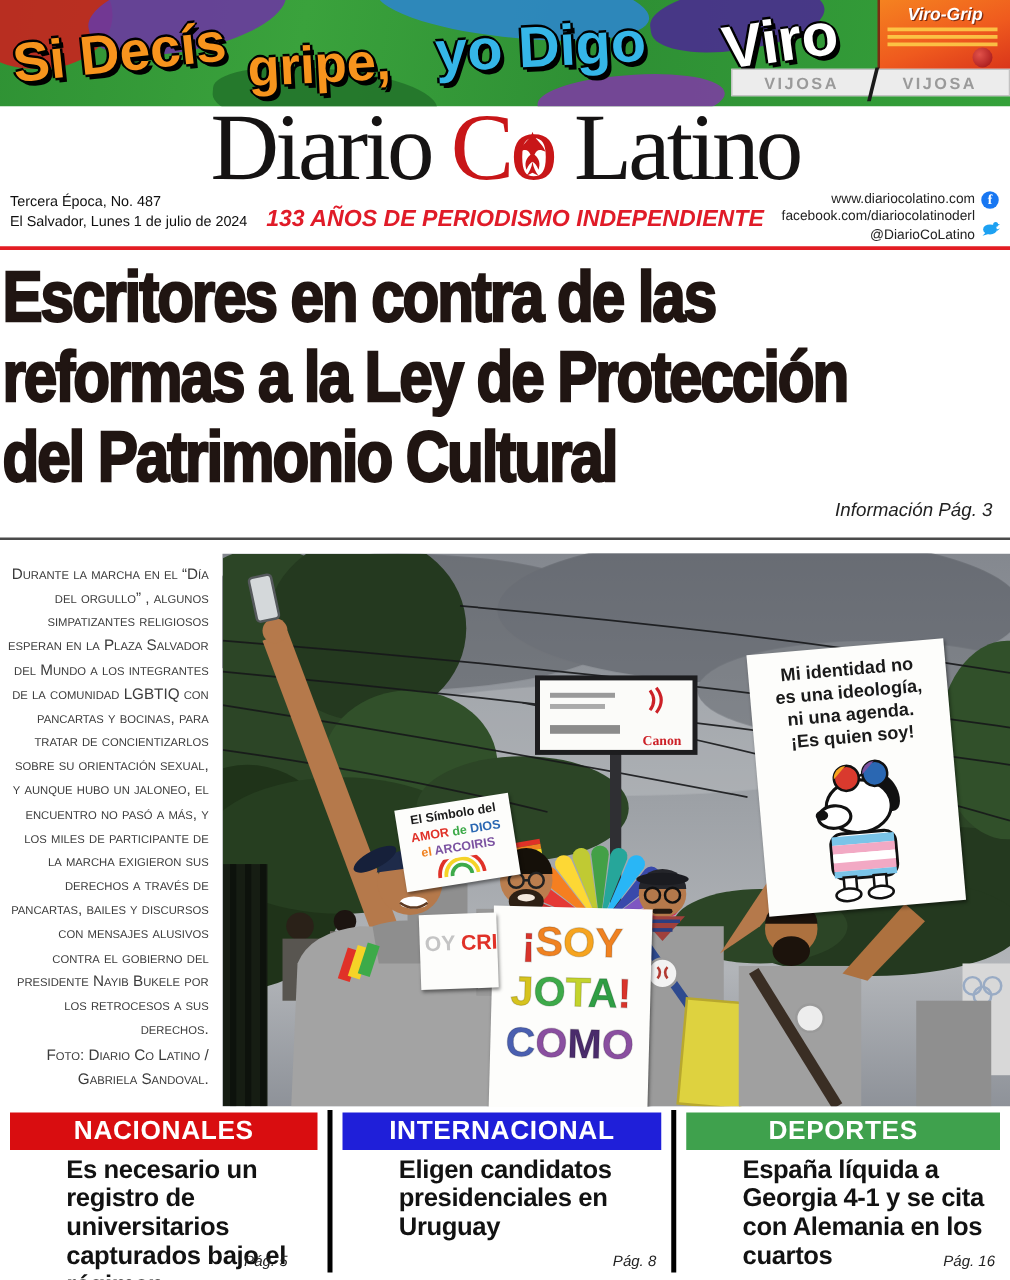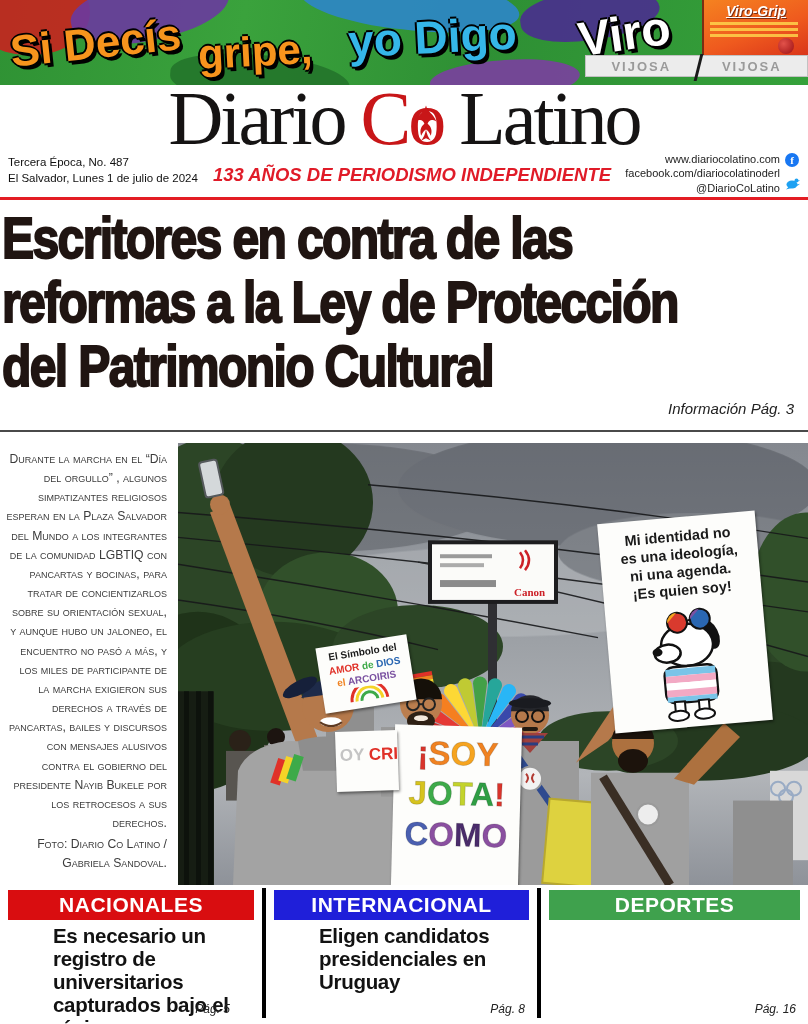--- a/index.html
+++ b/index.html
@@ -23,21 +23,21 @@
     text-shadow:-2px 0 #000, 2px 0 #000, 0 -2px #000, 0 2px #000, 3px 4px 0 #000;
     font-family:"Liberation Sans", sans-serif; }
   .graf.g1 { left:10px;  top:18px; font-size:44px; transform:rotate(-6deg); }
   .graf.g2 { left:198px; top:28px; font-size:42px; transform:rotate(-3deg); }
   .graf.g3 { left:348px; top:10px; font-size:46px; transform:rotate(-3deg); }
   .graf.g4 { left:578px; top:6px;  font-size:48px; transform:rotate(-8deg); }
   .product { position:absolute; right:0; top:0; width:106px; height:58px;
     background:linear-gradient(160deg,#f58220 0%, #ef5a1e 55%, #d8331a 100%);
     border-left:2px solid #7c2d12; }
   .product .pname { display:block; text-align:center; color:#fff; font-weight:bold;
-    font-style:italic; font-size:14px; padding-top:3px; text-shadow:1px 1px 0 #7c2d12;text-decoration:underline; }
+    font-style:italic; font-size:14px; padding-top:3px; text-shadow:1px 1px 0 #7c2d12; }
   .product .pline { height:3px; background:#ffd94d; margin:3px 10px 0 6px; opacity:.8; }
   .product .pill { position:absolute; right:14px; bottom:4px; width:16px; height:16px;
     border-radius:50%; background:radial-gradient(circle at 35% 35%, #e2524a, #9c0f12); }
   .vijosa { position:absolute; left:585px; top:55px; width:223px; height:22px;
     background:#ececec; border:1px solid #c2c2c2; display:flex; }
   .vijosa span { flex:1; text-align:center; color:#9a9a9a; font-weight:bold;
     font-size:13px; letter-spacing:2px; line-height:21px; }
   .vijosa .vdiv { position:absolute; left:50%; top:-2px; width:3px; height:27px;
     background:#1a1a1a; transform:skewX(-14deg); }
   
@@ -388,17 +388,18 @@
     </div>
     <div class="vdivider" style="left:262px;"></div>
     <div class="col" style="left:266px; width:271px;">
       <div class="bar" style="background: rgb(31, 31, 217);">INTERNACIONAL</div>
       <div class="story">Eligen candidatos presidenciales en Uruguay</div>
       <div class="pnum">Pág. 8</div>
     </div>
     <div class="vdivider" style="left:537px;"></div>
     <div class="col" style="left:541px; width:267px;">
       <div class="bar" style="background: rgb(63, 161, 77);">DEPORTES</div>
+      <div class="story">España líquida a Georgia 4-1 y se cita con Alemania en los cuartos</div>
       <div class="pnum">Pág. 16</div>
     </div>
   </div>
 
 </div>
 
 </body></html>

